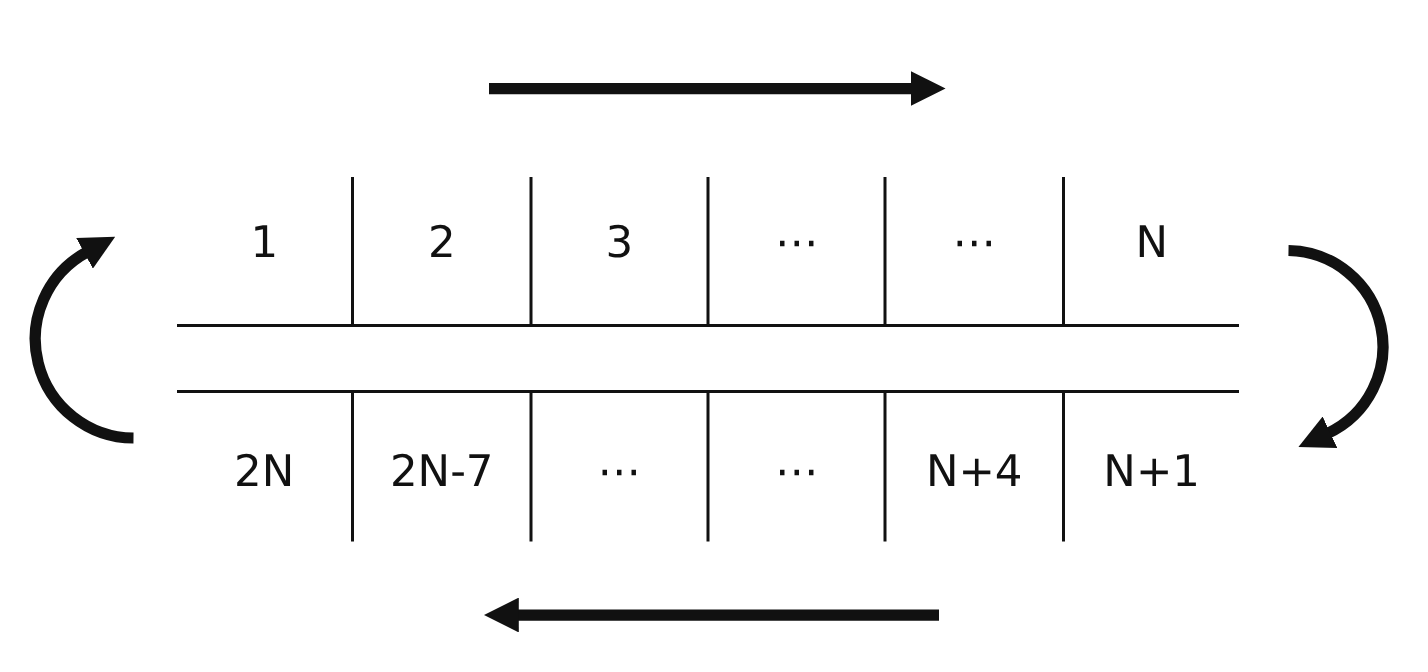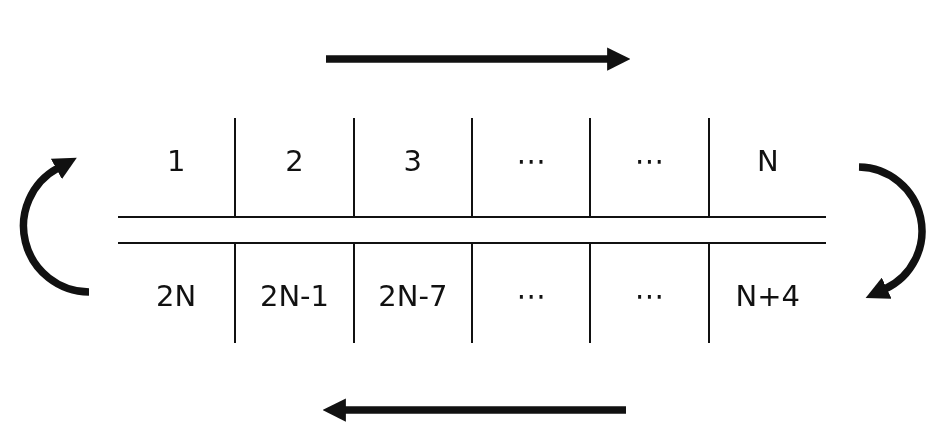--- a/index.html
+++ b/index.html
@@ -17,21 +17,21 @@
     width:952px; height:448px;
     pointer-events:none;
   }
   .arrows-layer path { stroke:var(--ink); stroke-width:7.5; fill:none; }
   #arrow-head path { fill:var(--ink); stroke:none; }
   .row {
     position:absolute; left:118px; width:708px;
     display:flex; box-sizing:border-box;
   }
   .row-top  { top:118px; height:100px; border-bottom:2.5px solid var(--ink); }
-  .row-bottom { top:242px; height:101px; border-top:2.5px solid var(--ink); }
+  .row-bottom { top:260px; height:101px; border-top:2.5px solid var(--ink); }
   .cell {
     flex:1 1 0; min-width:0;
     display:flex; align-items:center; justify-content:center;
     font-size:29px; line-height:1;
     box-sizing:border-box;
     white-space:nowrap;
   }
   .row .cell:not(:last-child) { border-right:2.5px solid var(--ink); }
   .row-top .cell { padding-bottom:11px; }
   .row-bottom .cell { padding-top:6px; }
@@ -57,20 +57,20 @@
     <div class="cell">1</div>
     <div class="cell">2</div>
     <div class="cell">3</div>
     <div class="cell">⋯</div>
     <div class="cell">⋯</div>
     <div class="cell">N</div>
   </div>
 
   <div class="row row-bottom">
     <div class="cell">2N</div>
-    <div class="cell">2N-1</div>
     <div class="cell">2N-7</div>
     <div class="cell">⋯</div>
     <div class="cell">⋯</div>
     <div class="cell">N+4</div>
+    <div class="cell">N+1</div>
   </div>
 
 </div>
 
 </body></html>

